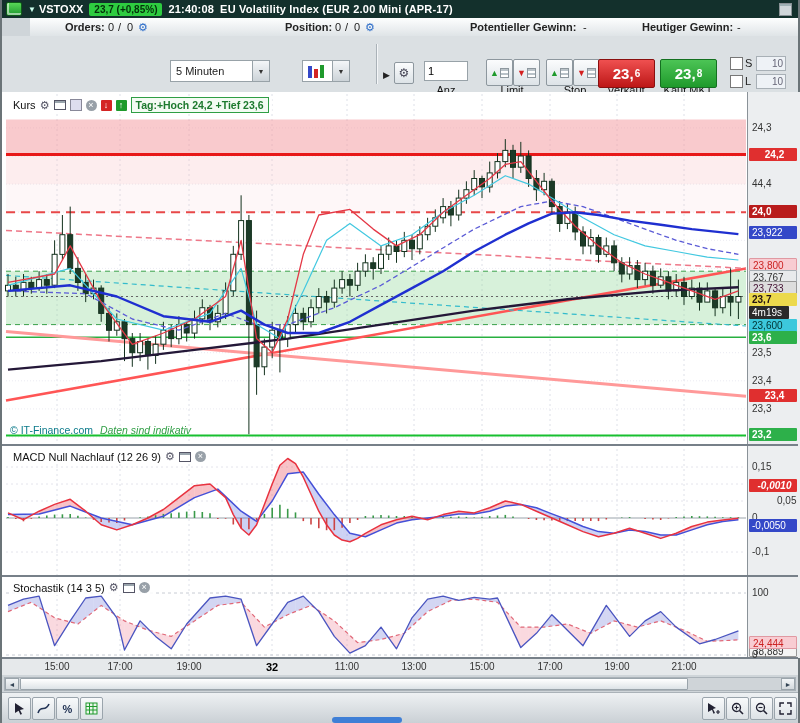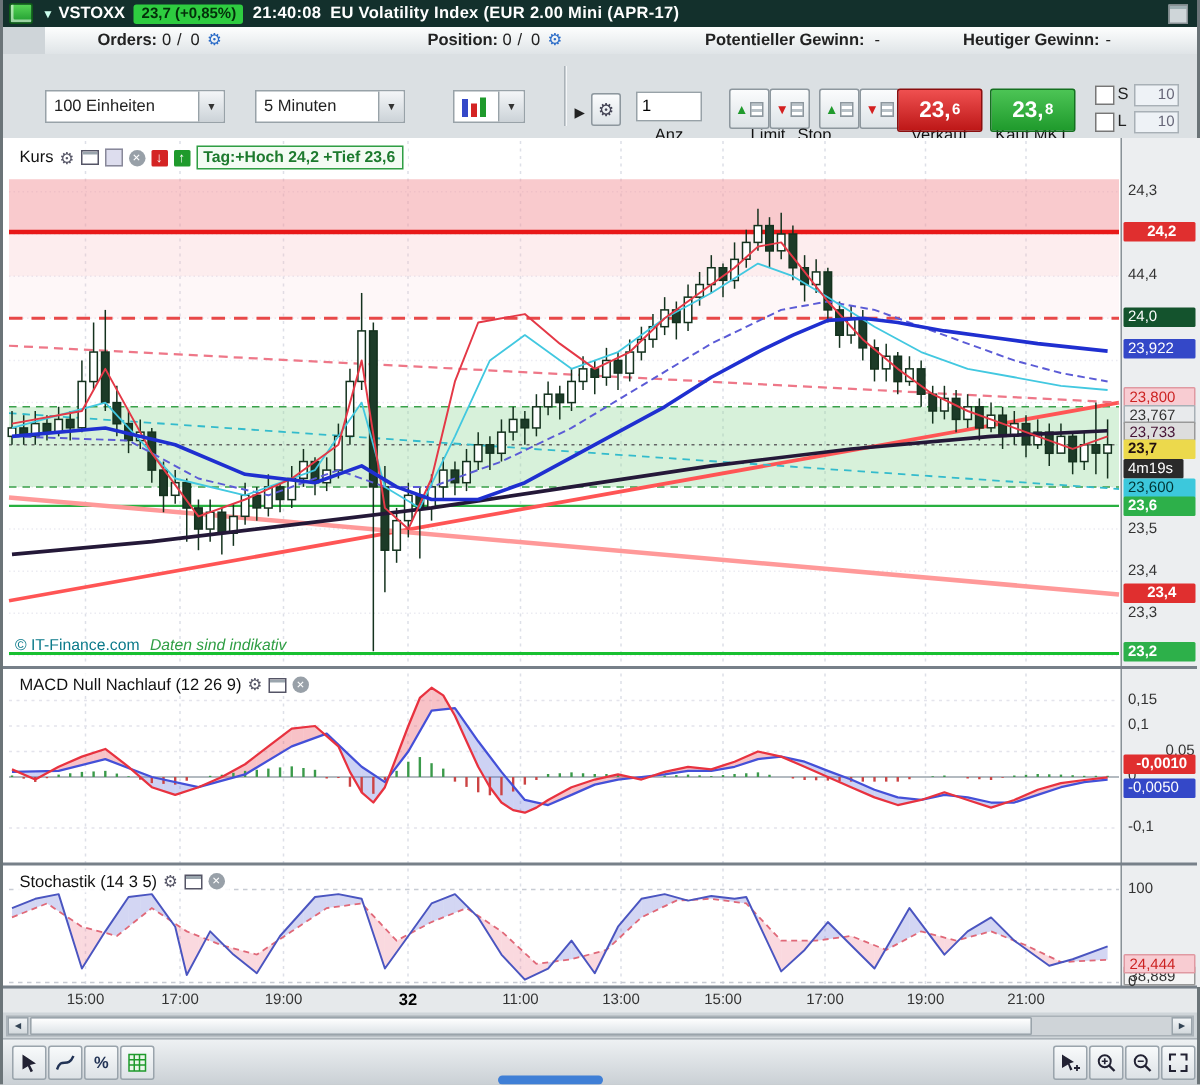--- a/index.html
+++ b/index.html
@@ -46,21 +46,21 @@
   .wrench-btn{position:absolute;width:18px;height:20px;border:1px solid #8d979e;border-radius:2px;background:linear-gradient(#fbfcfd,#dde3e7);display:flex;align-items:center;justify-content:center;color:#445;font-size:12px;}
   
   .chart-bg{position:absolute;top:92px;left:0;width:800px;height:566px;background:#fff;}
   .axis-strip{position:absolute;top:92px;left:745px;width:55px;height:566px;background:#eceef0;border-left:1px solid #8a9298;box-sizing:border-box;}
   .panel-sep{position:absolute;left:0;right:0;height:2px;background:#778089;z-index:4;}
   #chart-layer{position:absolute;inset:0;z-index:3;pointer-events:none;}
   #axis-labels{position:absolute;inset:0;z-index:5;pointer-events:none;}
   .axb{position:absolute;left:747px;width:48px;height:13px;line-height:13px;font-size:10px;padding-left:3px;border-radius:1px;color:#333;box-sizing:border-box;}
   .ax-plain{background:none;}
   .ax-red{background:#e02f2f;color:#fff;font-weight:bold;text-align:center;}
-  .ax-salmon{background:#14532d;color:#fff;font-weight:normal;}
+  .ax-salmon{background:#b91c1c;color:#fff;font-weight:bold;}
   .ax-blue{background:#3448c8;color:#fff;}
   .ax-pink{background:#f8ccd2;color:#c22;border:1px solid #e099a2;}
   .ax-gray{background:#e8eaec;color:#333;border:1px solid #a8b0b6;}
   .ax-gray2{background:#ddd;color:#413;border:1px solid #999;}
   .ax-yellow{background:#ecd94c;color:#211;font-weight:bold;}
   .ax-black{background:#2a2a2a;color:#fff;width:40px;}
   .ax-cyan{background:#3cc8dc;color:#033;}
   .ax-green{background:#2db04a;color:#fff;font-weight:bold;}
   .ax-grayb{background:#f4f4f4;color:#333;border:1px solid #999;}
   .hdr{position:absolute;display:flex;align-items:center;gap:4px;background:rgba(255,255,255,.85);padding:1px 3px;z-index:6;font-size:11px;color:#111;}
@@ -115,24 +115,20 @@
     <span class="abs" style="left:315px">/</span>
     <span class="abs" style="left:324px">0</span>
     <span class="abs gear" style="left:335px">⚙</span>
     <span class="abs sb-label" style="left:440px">Potentieller Gewinn:</span>
     <span class="abs" style="left:553px">-</span>
     <span class="abs sb-label" style="left:612px">Heutiger Gewinn:</span>
     <span class="abs" style="left:707px">-</span>
   </div>
 
   <div class="toolbar">
-    <div class="dd" style="left:28px;top:24px;width:120px">
-      <span class="dd-text">100 Einheiten</span>
-      <span class="dd-arrow">▼</span>
-    </div>
     <div class="dd" style="left:168px;top:24px;width:100px">
       <span class="dd-text">5 Minuten</span>
       <span class="dd-arrow">▼</span>
     </div>
     <div class="dd" style="left:300px;top:24px;width:48px">
       <span class="dd-text" style="display:flex;gap:2px;align-items:flex-end;">
         <span style="width:4px;height:12px;background:#3448c8;display:inline-block"></span>
         <span style="width:4px;height:9px;background:#d42424;display:inline-block"></span>
         <span style="width:4px;height:13px;background:#1f9a2c;display:inline-block"></span>
       </span>
@@ -148,21 +144,21 @@
     <input class="mini-input" style="left: 422px; top: 25px; width: 44px; height: 20px;" value="1">
     <div class="grp-label" style="left:484px;width:52px">Limit</div>
     <div class="sq-btn" style="left:484px;top:23px">
       <span class="up">▲</span>
         <span class="grid"></span>
     </div>
     <div class="sq-btn" style="left:511px;top:23px">
       <span class="dn">▼</span>
         <span class="grid"></span>
     </div>
-    <div class="grp-label" style="left:515px;width:52px">Stop</div>
+    <div class="grp-label" style="left:547px;width:52px">Stop</div>
     <div class="sq-btn" style="left:544px;top:23px">
       <span class="up">▲</span>
         <span class="grid"></span>
     </div>
     <div class="sq-btn" style="left:571px;top:23px">
       <span class="dn">▼</span>
         <span class="grid"></span>
     </div>
     <div class="grp-label" style="left:596px;width:56px">Verkauf MKT</div>
     <div class="trade-btn sell" style="left:596px;top:23px">
@@ -727,21 +723,21 @@
       <div class="axb ax-green" style="top: 331px;">23,6</div>
       <div class="axb ax-plain" style="top: 346px;">23,5</div>
       <div class="axb ax-plain" style="top: 374px;">23,4</div>
       <div class="axb ax-red" style="top: 389px;">23,4</div>
       <div class="axb ax-plain" style="top: 402px;">23,3</div>
       <div class="axb ax-green" style="top: 428px;">23,2</div>
       <div class="axb ax-plain" style="top: 460px;">0,15</div>
       <div class="axb ax-plain" style="top: 477px;">0,1</div>
       <div class="axb ax-plain" style="top: 494px; margin-left: 25px;">0,05</div>
       <div class="axb ax-plain" style="top: 511px;">0</div>
-      <div class="axb ax-red" style="top: 503px;">-0,0010</div>
+      <div class="axb ax-red" style="top: 479px; font-style: italic;">-0,0010</div>
       <div class="axb ax-blue" style="top: 519px;">-0,0050</div>
       <div class="axb ax-plain" style="top: 545px;">-0,1</div>
       <div class="axb ax-plain" style="top: 586px;">100</div>
       <div class="axb ax-grayb" style="top: 644px;">38,889</div>
       <div class="axb ax-pink" style="top: 636px;">24,444</div>
       <div class="axb ax-plain" style="top: 648px;">0</div>
     </div>
 
   <div class="hdr" style="left:8px;top:96px">
     <span>Kurs</span>

